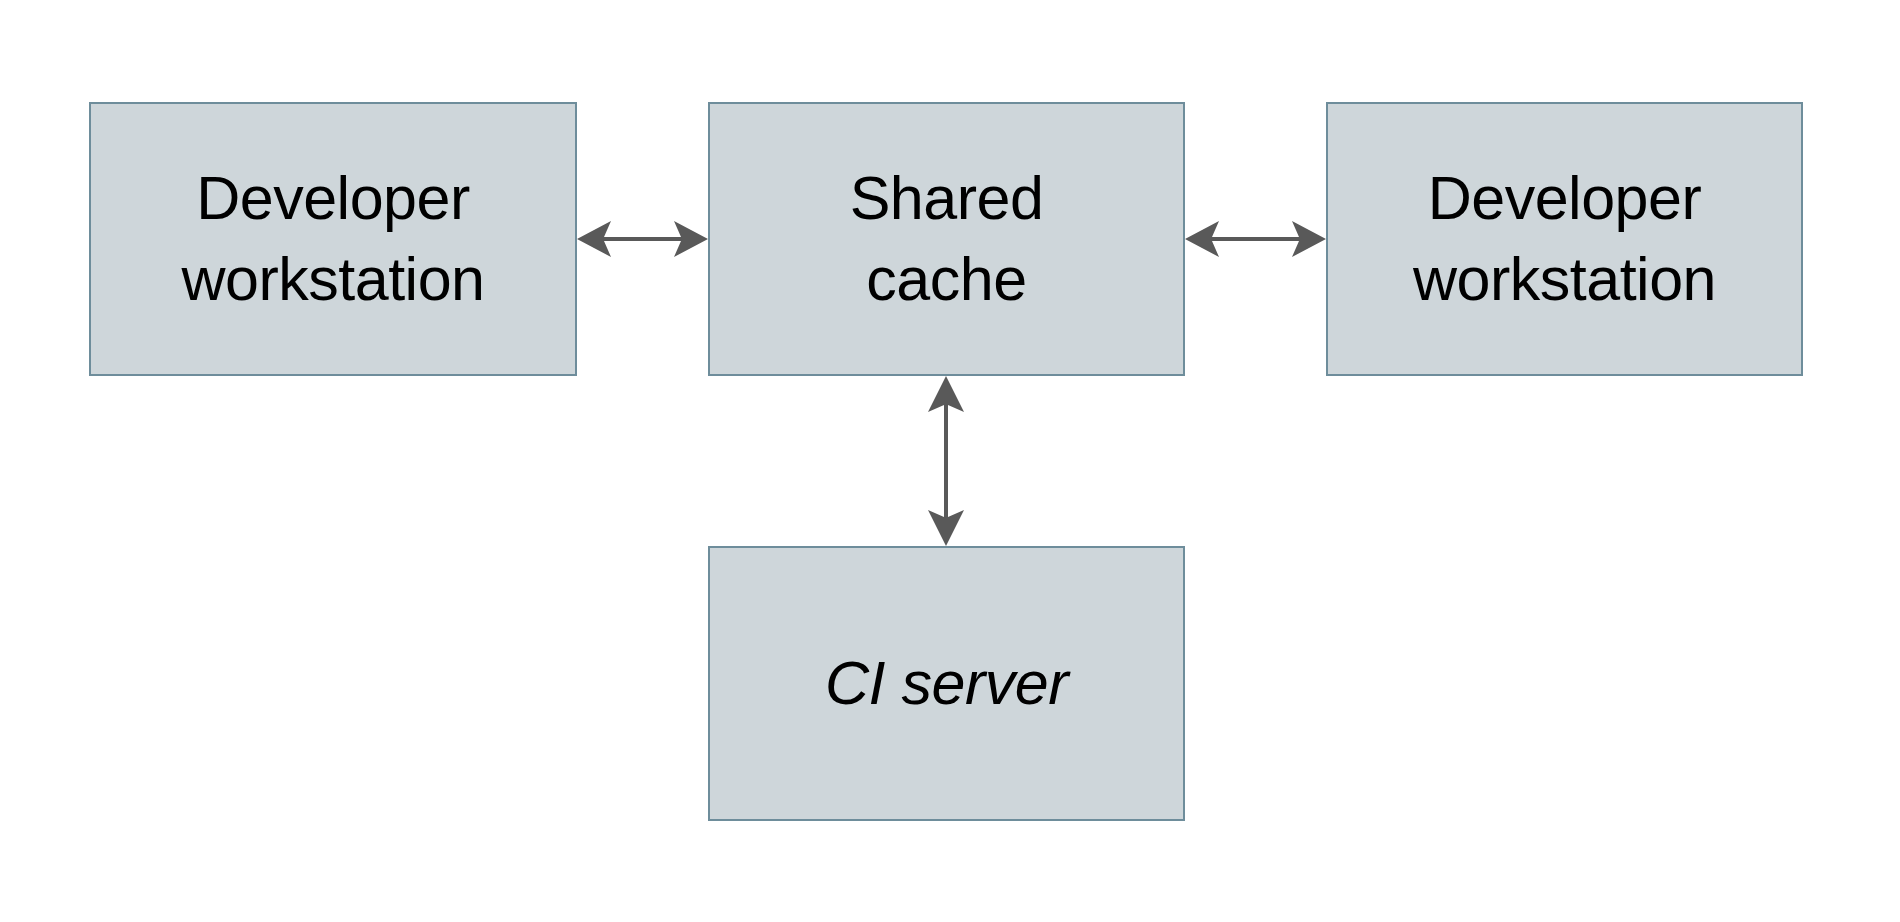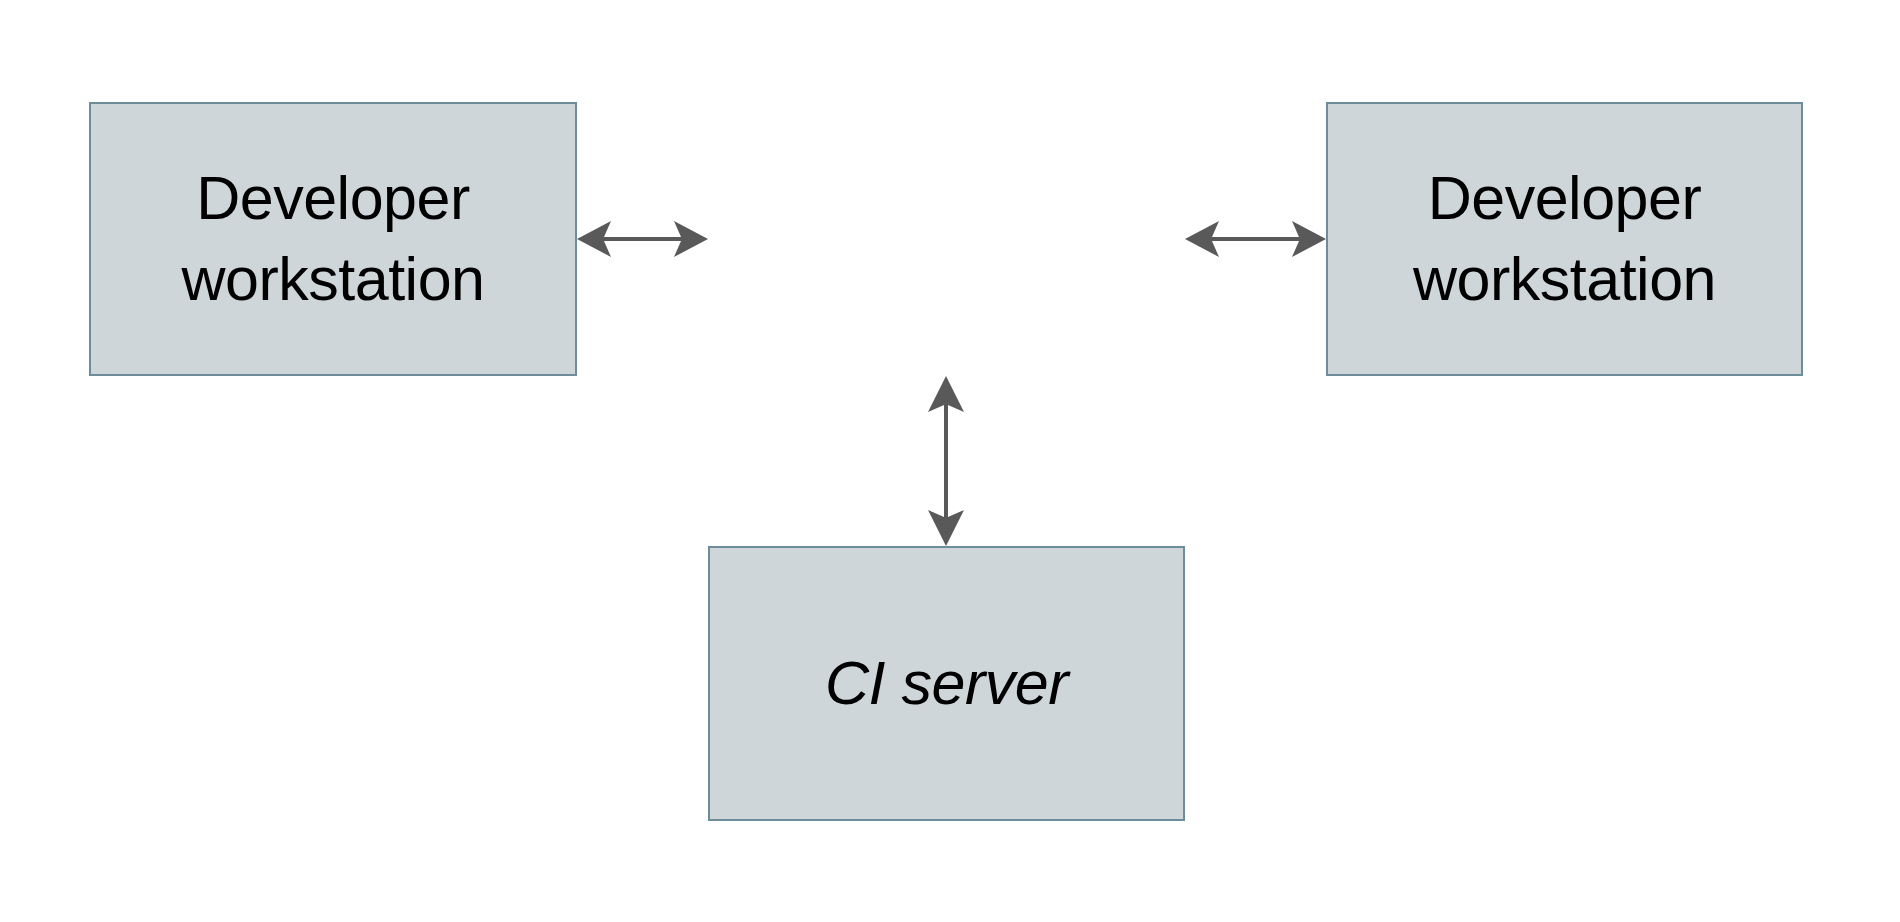--- a/index.html
+++ b/index.html
@@ -50,20 +50,24 @@
 </head>
 <body>
 
 <div id="canvas" style="background: rgb(255, 255, 255);">
 
   <div class="node" id="node-0" style="left: 89px; top: 102px; width: 488px; height: 274px; background: rgb(206, 214, 218); border-color: rgb(110, 141, 155); color: rgb(0, 0, 0);">
     <span class="node-label">Developer
 workstation</span>
   </div>
 
+  <div class="node" id="node-1" style="left: 708px; top: 102px; width: 477px; height: 274px; background: rgb(206, 214, 218); border-color: rgb(110, 141, 155); color: rgb(0, 0, 0);">
+    <span class="node-label">Shared
+cache</span>
+  </div>
 
   <div class="node" id="node-2" style="left: 1326px; top: 102px; width: 477px; height: 274px; background: rgb(206, 214, 218); border-color: rgb(110, 141, 155); color: rgb(0, 0, 0);">
     <span class="node-label">Developer
 workstation</span>
   </div>
 
   <div class="node" id="node-3" style="left: 708px; top: 546px; width: 477px; height: 275px; background: rgb(206, 214, 218); border-color: rgb(110, 141, 155); color: rgb(0, 0, 0); font-style: italic;">
     <span class="node-label">CI server</span>
   </div>
 

